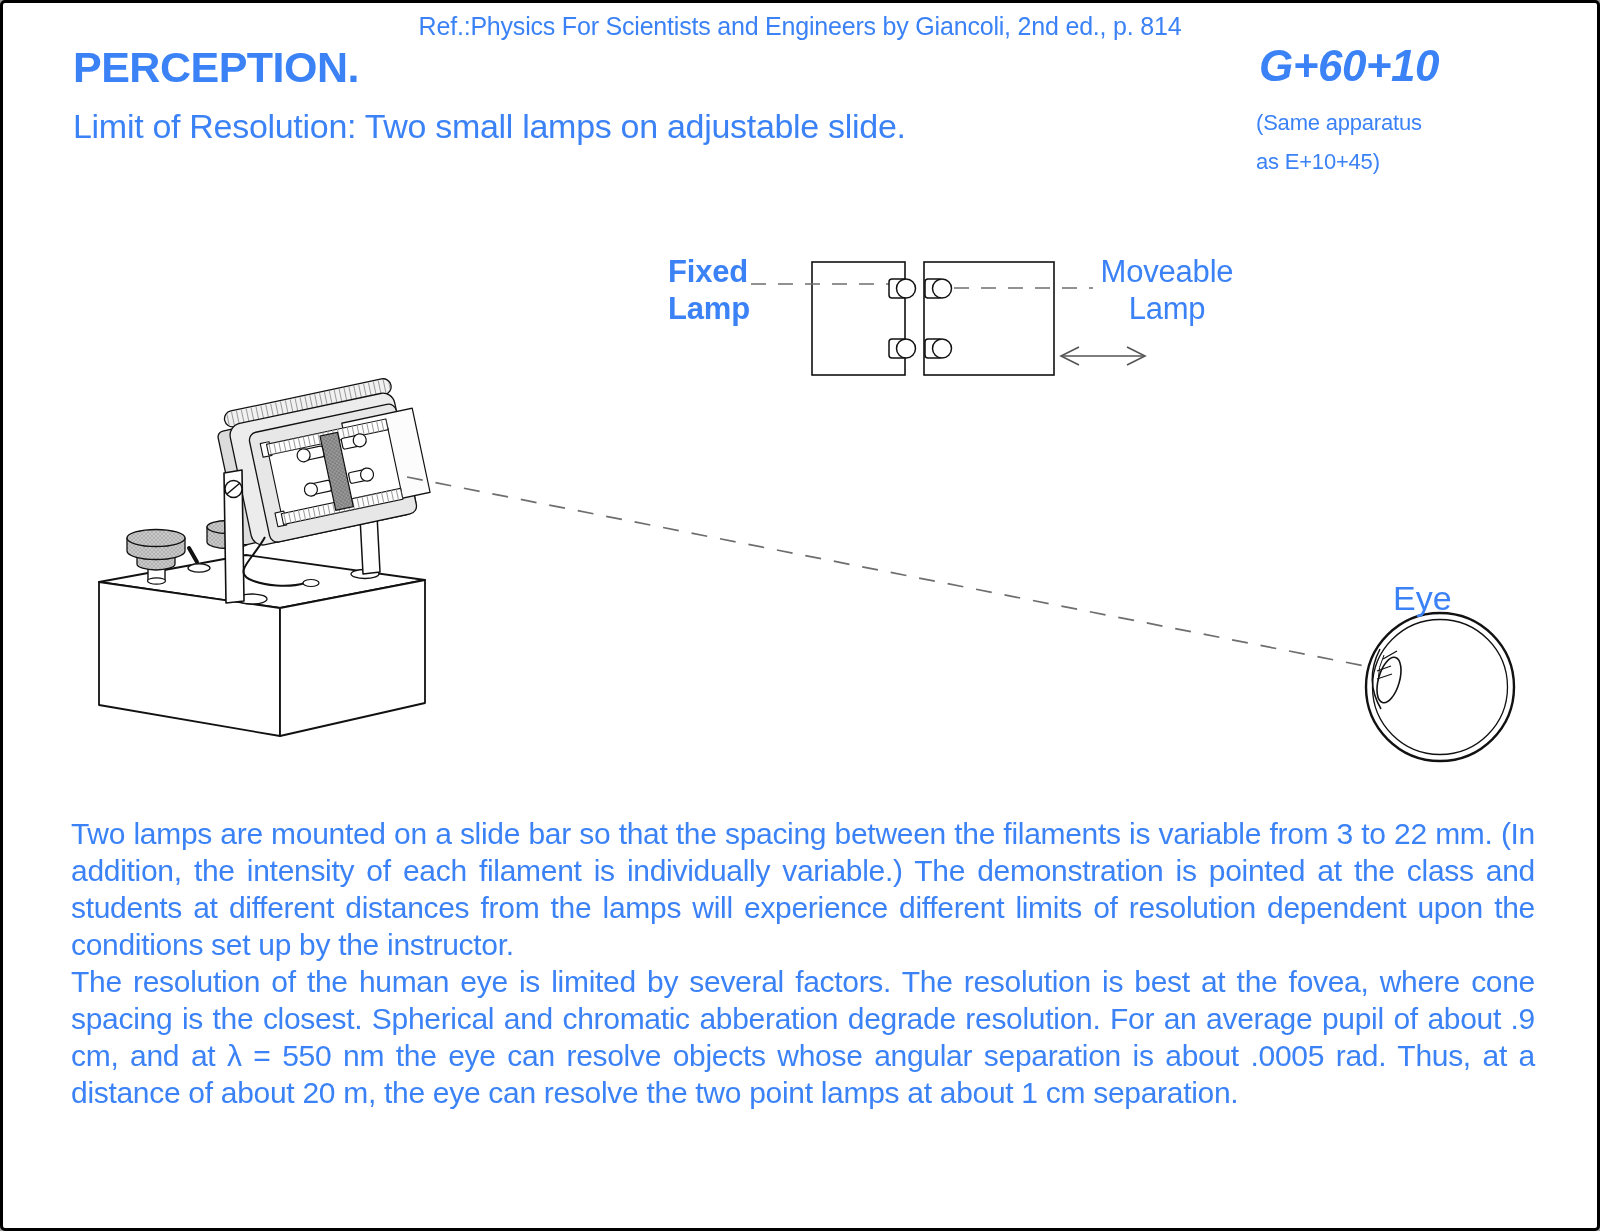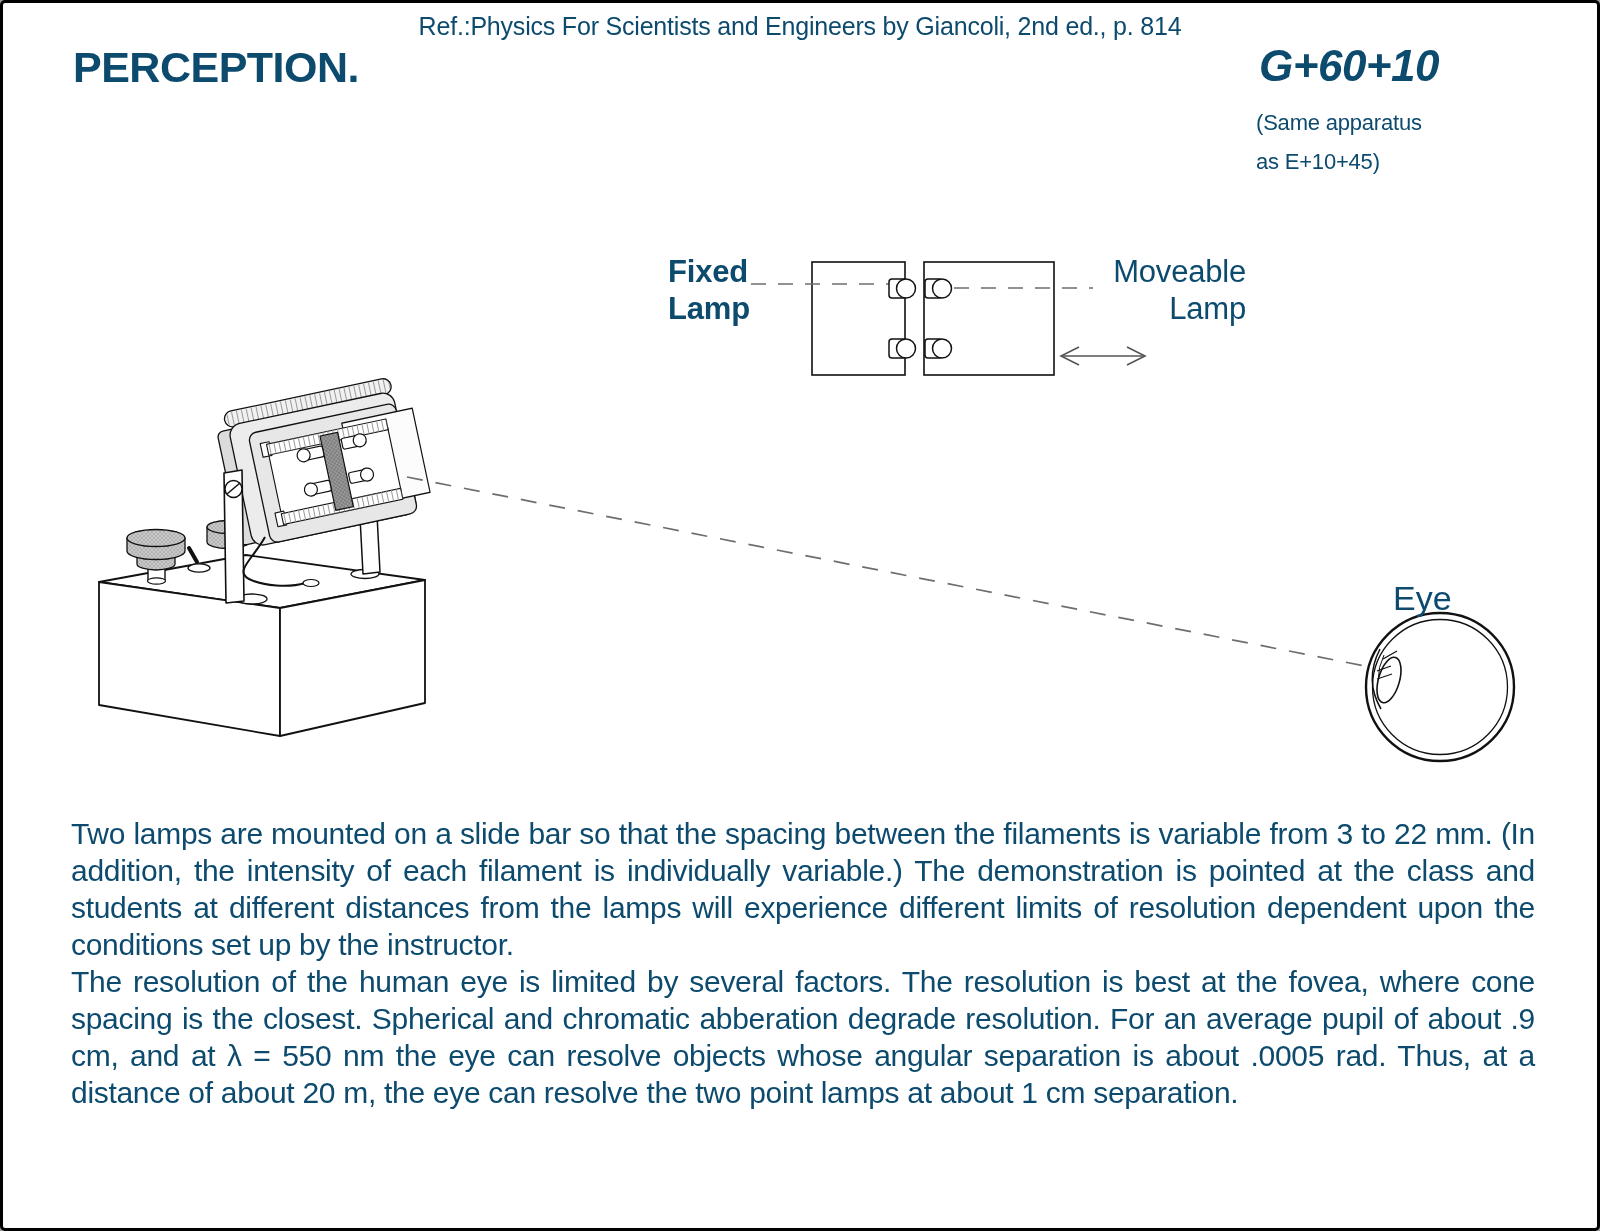--- a/index.html
+++ b/index.html
@@ -5,31 +5,31 @@
   html,body{margin:0;padding:0;background:#9e9e9e;}
   .page{
     position:relative;
     width:1600px;height:1231px;
     background:#ffffff;
     border:3px solid #000;
     border-radius:5px;
     box-sizing:border-box;
     overflow:hidden;
     font-family:"Liberation Sans","DejaVu Sans",sans-serif;
-    color:#0c4a6e;
+    color:#3b82f6;
   }
   .abs{position:absolute;}
   .ref-line{top:9px;left:0;width:100%;text-align:center;font-size:25px;letter-spacing:-0.2px;}
   .title{top:40px;left:70px;font-size:43px;font-weight:700;letter-spacing:-0.5px;}
   .code{top:38px;left:1256px;font-size:44px;font-weight:700;letter-spacing:-0.5px;font-style:italic;}
   .subtitle{top:104px;left:70px;font-size:34px;letter-spacing:-0.3px;}
   .same-apparatus{top:100px;left:1253px;width:290px;font-size:22px;line-height:39px;white-space:pre-line;letter-spacing:-0.2px;}
   .diagram-label{font-size:31px;line-height:37px;white-space:pre-line;letter-spacing:-0.2px;}
   .fixed-label{top:250px;left:665px;font-weight:bold;}
-  .moveable-label{top:250px;left:1085px;width:158px;text-align:right;}
+  .moveable-label{top:250px;left:1085px;width:158px;text-align:center;}
   .bottom-note{top:393px;left:790px;width:245px;text-align:center;font-size:25px;line-height:26px;white-space:pre-line;}
   .eye-label{top:576px;left:1390px;width:100px;text-align:left;font-size:34px;}
   .body-text{top:812px;left:68px;width:1464px;}
   .body-text p{margin:0;font-size:30px;line-height:37px;text-align:justify;letter-spacing:-0.3px;}
   svg.layer{position:absolute;top:0;left:0;}
 </style>
 </head>
 <body>
 
 <div class="page">
@@ -167,20 +167,21 @@
         <line x1="1380" y1="656" x2="1394" y2="648"></line>
         <line x1="1374" y1="668" x2="1388" y2="663"></line>
         <line x1="1374" y1="676" x2="1389" y2="671"></line>
       </g>
     </g>
   </svg>
 
   <div class="abs ref-line">Ref.:Physics For Scientists and Engineers by Giancoli, 2nd ed., p. 814</div>
   <div class="abs title">PERCEPTION.</div>
   <div class="abs code">G+60+10</div>
+  <div class="abs subtitle">Limit of Resolution: Two small lamps on adjustable slide.</div>
   <div class="abs same-apparatus">(Same apparatus
 as E+10+45)</div>
 
   <div class="abs diagram-label fixed-label">Fixed
 Lamp</div>
   <div class="abs diagram-label moveable-label">Moveable
 Lamp</div>
   <div class="abs eye-label">Eye</div>
 
   <div class="abs body-text">

